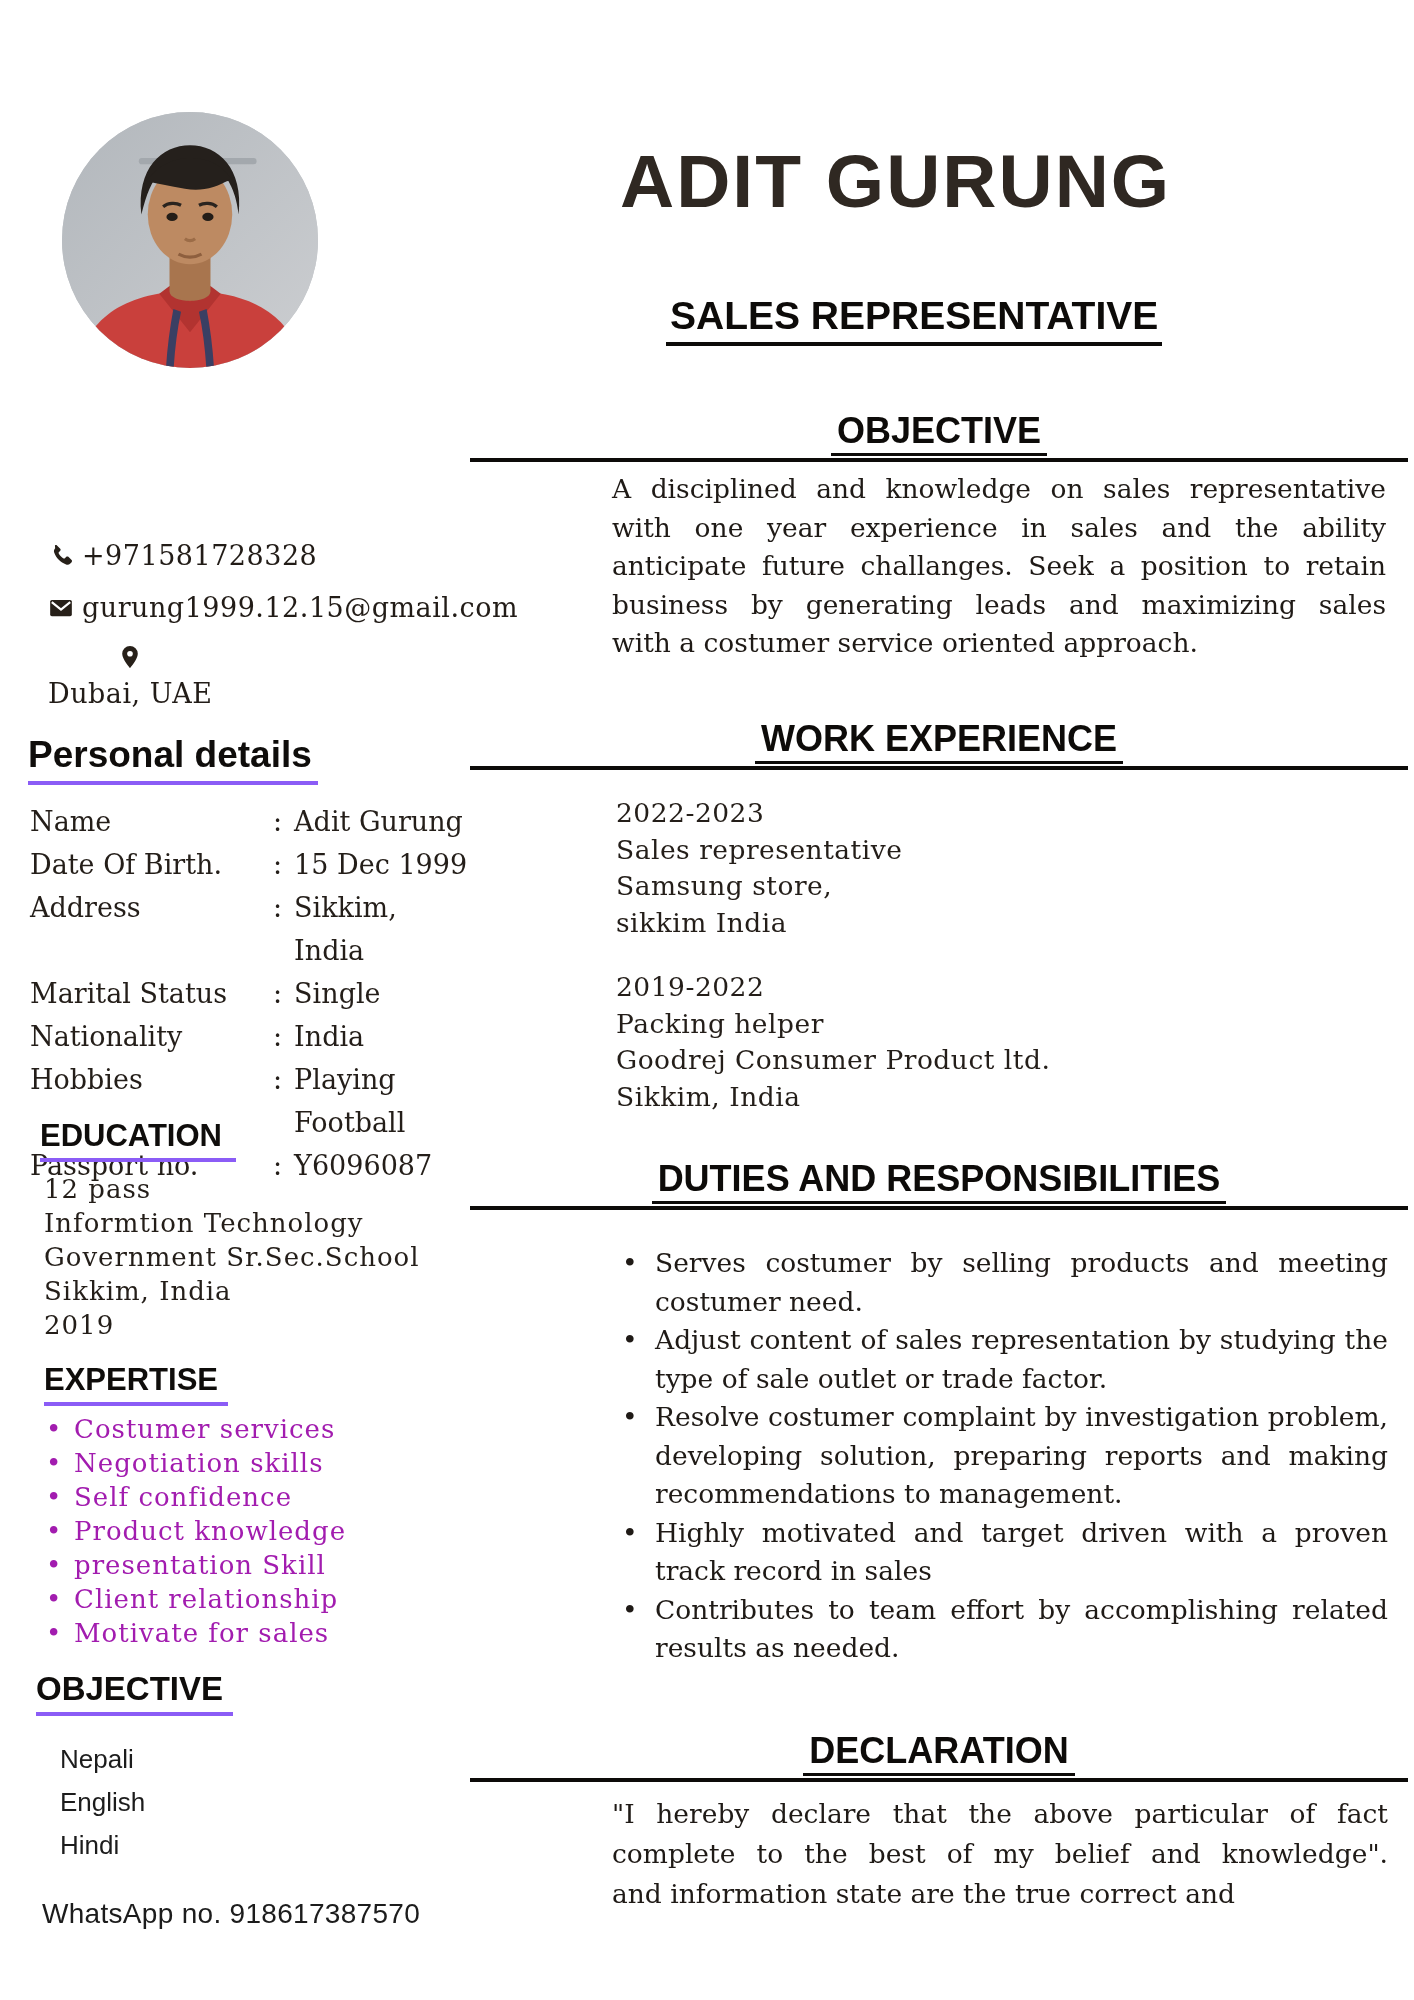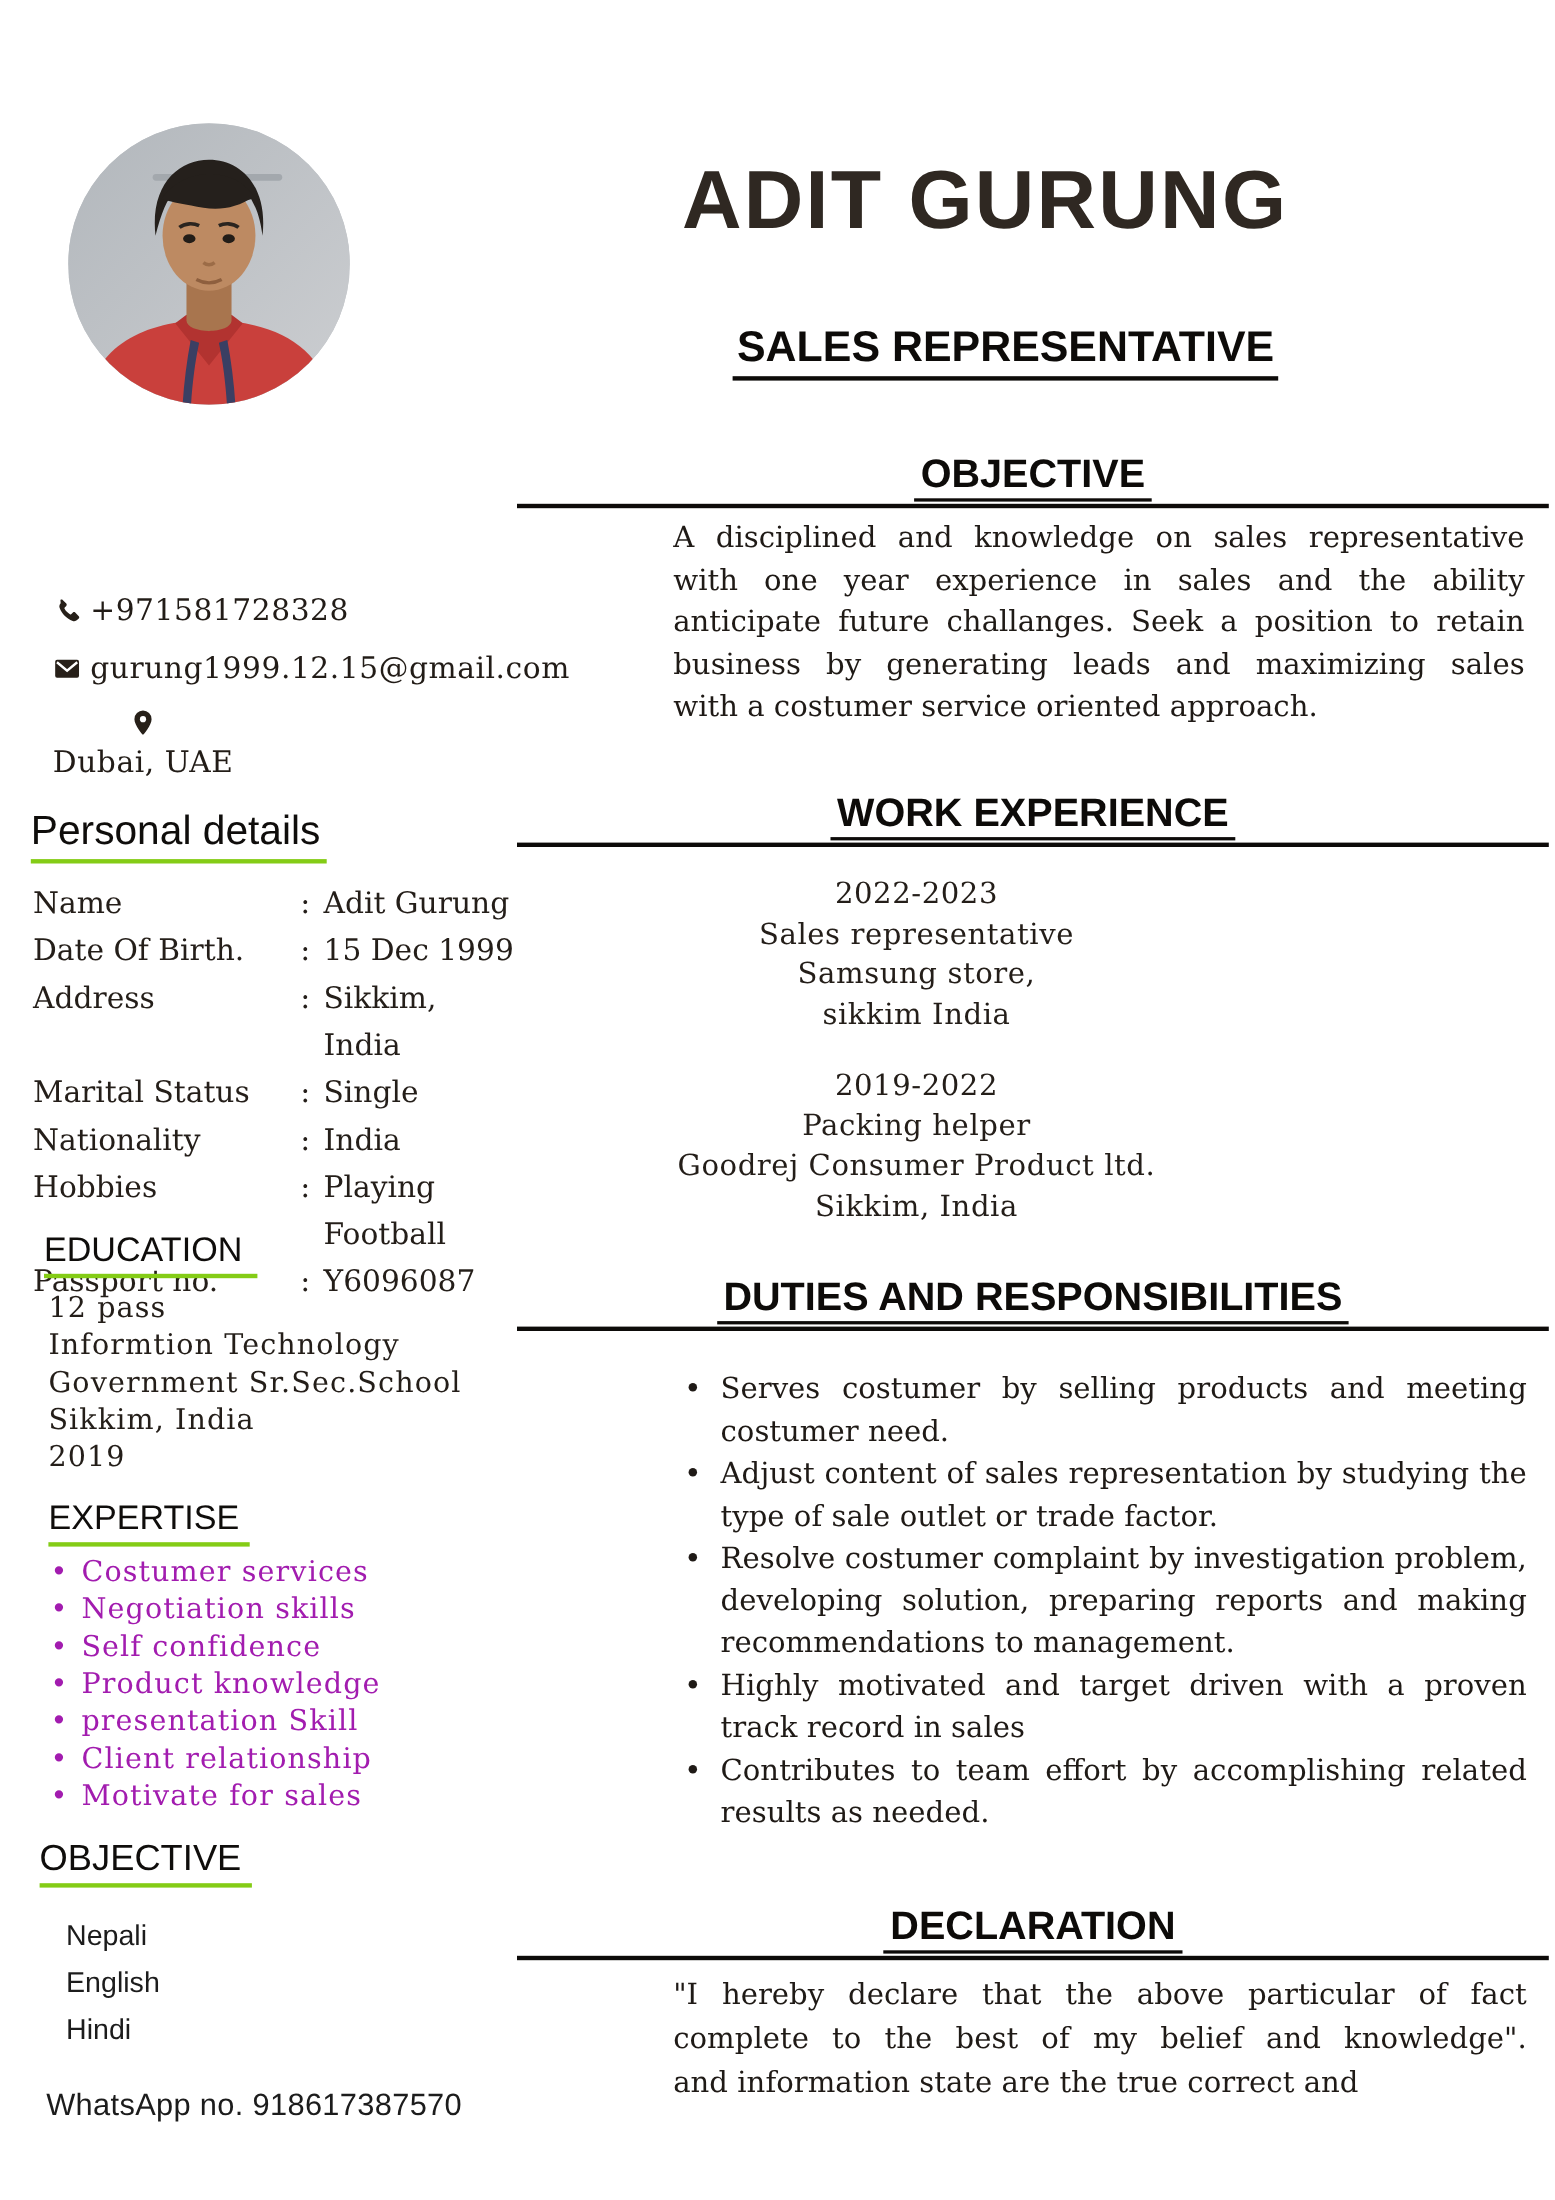--- a/index.html
+++ b/index.html
@@ -11,22 +11,22 @@
           overflow:hidden;background:#bfc3c7;}
   .avatar svg{display:block;width:100%;height:100%;}
 
   
   .c-row{position:absolute;left:48px;display:flex;align-items:center;gap:8px;}
   .c-icon{width:26px;height:26px;flex:0 0 26px;}
   .c-icon svg{display:block;width:26px;height:26px;}
   .c-text{font-size:27px;letter-spacing:.5px;color:#221c17;}
 
   
-  .lhead{position:absolute;font-family:"Liberation Sans",sans-serif;font-weight:normal;
-         color:#0f0d0b;border-bottom:4px solid #84cc16;white-space:nowrap;}
+  .lhead{position:absolute;font-family:"Liberation Sans",sans-serif;font-weight:bold;
+         color:#0f0d0b;border-bottom:4px solid #8b5cf6;white-space:nowrap;}
   .ph{left:28px;top:734px;font-size:37px;padding:0 6px 5px 0;}
   .eh{left:40px;top:1118px;font-size:31px;padding:0 14px 4px 0;}
   .xh{left:44px;top:1362px;font-size:31px;padding:0 10px 4px 0;}
   .gh{left:36px;top:1670px;font-size:33px;padding:0 10px 4px 0;}
 
   
   .pd-rows{position:absolute;left:30px;top:800px;width:440px;font-size:27px;line-height:43px;color:#241e19;}
   .pd-row{display:flex;}
   .pd-label{width:243px;flex:0 0 243px;}
   .pd-sep{margin-right:12px;}
@@ -57,21 +57,21 @@
        font-size:36px;color:#0d0b09;border-bottom:3px solid #0d0b09;padding:0 6px 1px;}
   .sec-objective{top:410px;}
   .sec-work{top:718px;}
   .sec-duties{top:1158px;}
   .sec-declaration{top:1730px;}
 
   .jlines .line{text-align:justify;text-align-last:justify;}
   .jlines .line:last-child{text-align-last:auto;}
 
   .obj-text{position:absolute;left:612px;top:470px;width:774px;font-size:26.5px;line-height:38.5px;}
-  .jobs{position:absolute;left:616px;top:795px;font-size:26.5px;line-height:36.5px;letter-spacing:.5px;color:#241e19;text-align:center;}
+  .jobs{position:absolute;left:616px;top:795px;font-size:26.5px;line-height:36.5px;letter-spacing:.5px;color:#241e19;}
   .job + .job{margin-top:28px;}
   .duties-list{position:absolute;left:618px;top:1244px;width:770px;font-size:26.5px;line-height:38.5px;}
   .duty{position:relative;padding-left:37px;margin:0;}
   .duty .bullet{position:absolute;left:4px;top:0;}
   .decl-text{position:absolute;left:612px;top:1794px;width:776px;font-size:26.5px;line-height:40px;}
 </style>
 </head>
 <body>
 
 <div class="page">

